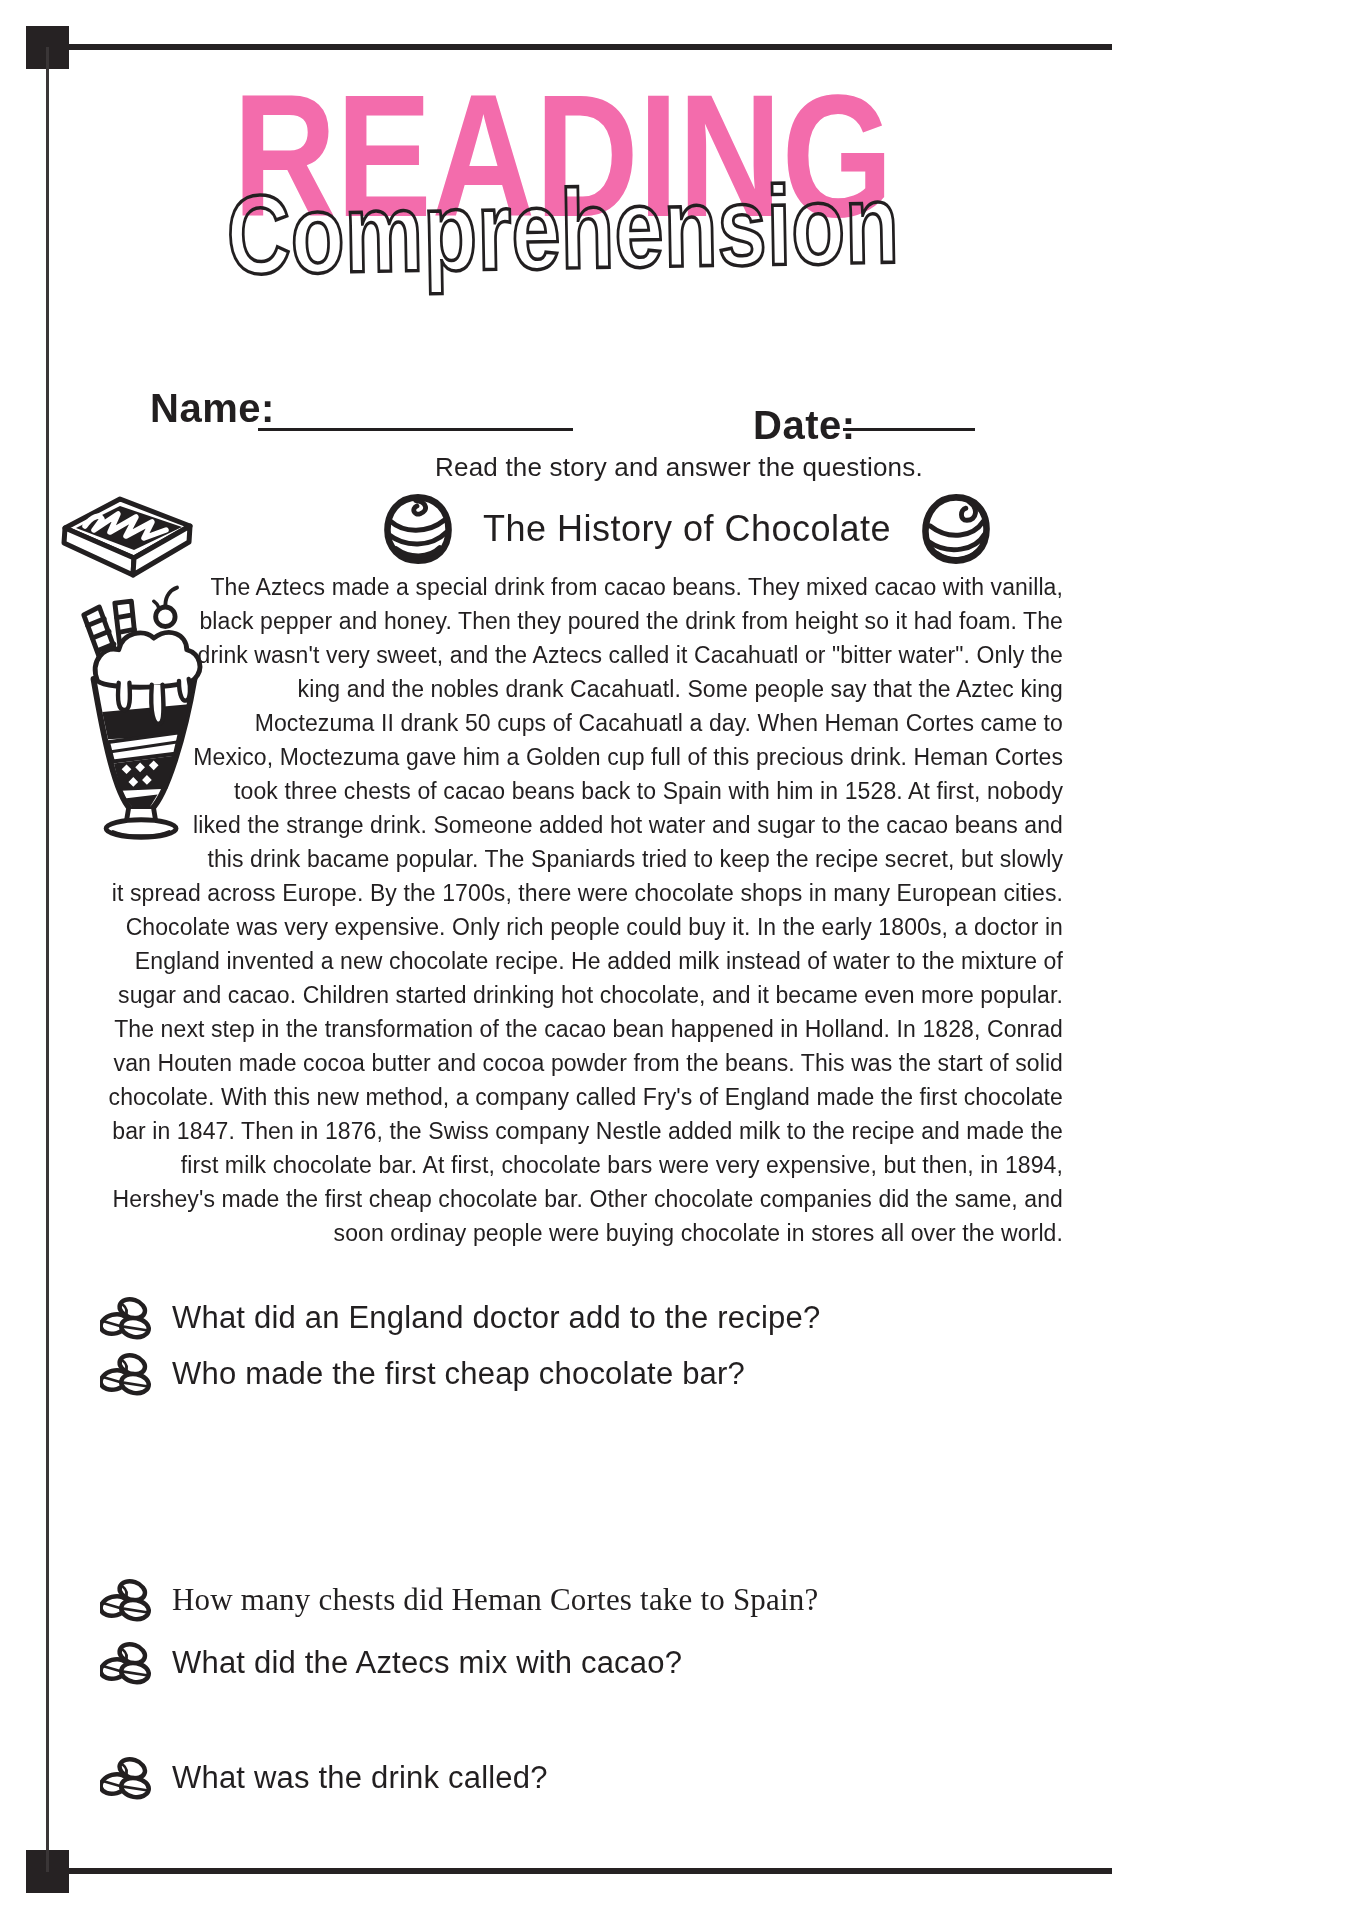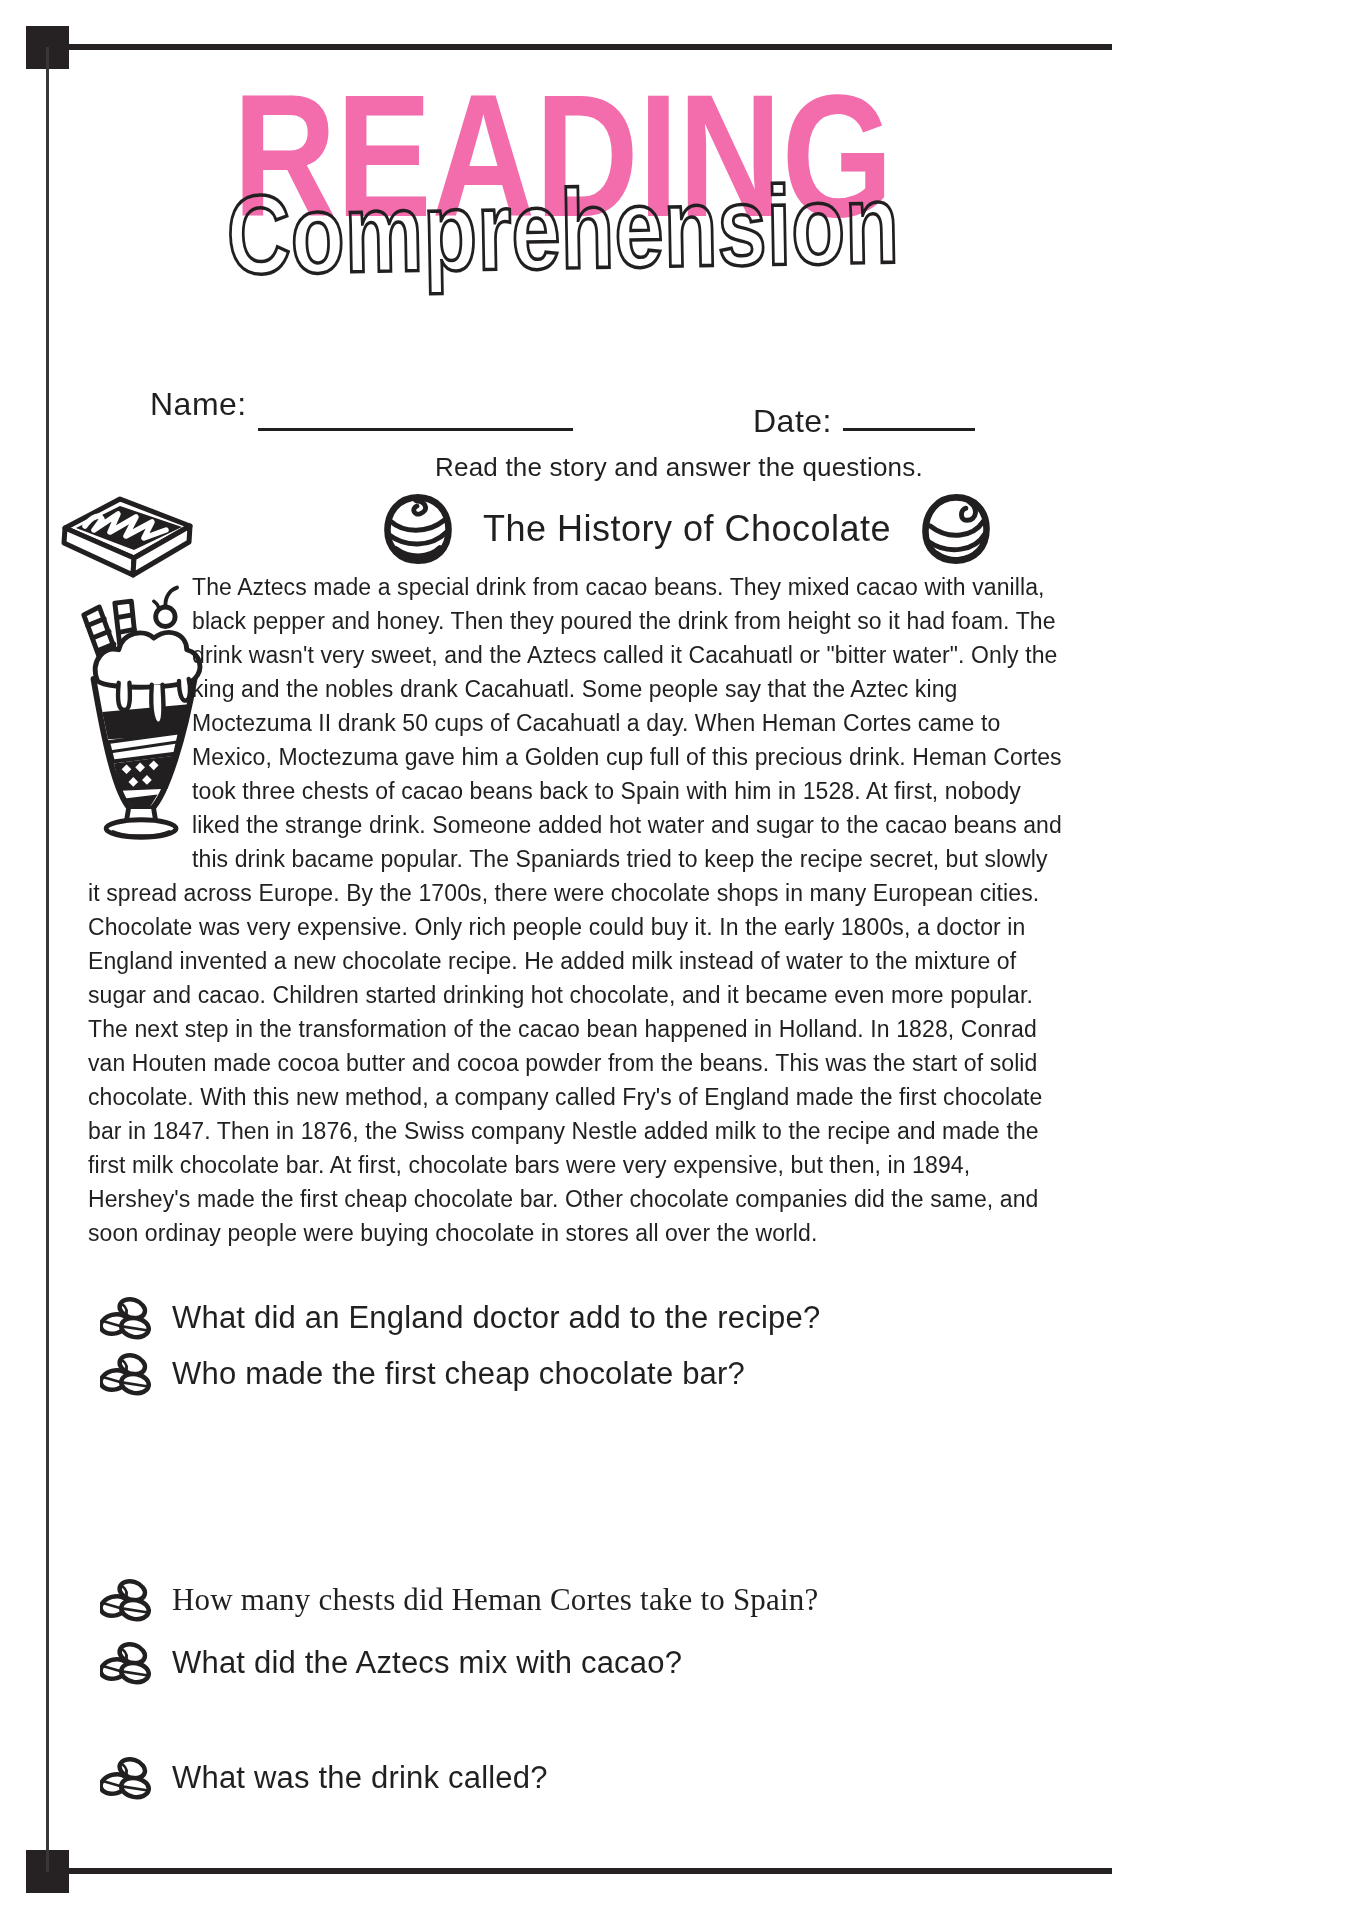--- a/index.html
+++ b/index.html
@@ -14,42 +14,42 @@
   .hbar { position:absolute; left:47px; width:1263px; height:6px; background:#262223; }
   .hbar.top { top:44px; } .hbar.bottom { top:1868px; }
   .vline { position:absolute; top:47px; width:3px; height:1825px; background:#3a3637; }
   .v-left { left:46px; } .v-right { left:1309px; }
 
   
   .title-reading { position:absolute; left:183px; top:78px; width:760px; height:150px; }
   .title-comprehension { position:absolute; left:183px; top:172px; width:760px; height:128px; transform:rotate(-1deg); }
 
   
-  .label { position:absolute; font-size:32px; font-weight:400; letter-spacing:0.5px; }
+  .label { position:absolute; font-size:40px; font-weight:700; letter-spacing:0.5px; }
   .name-label { left:150px; top:386px; }
   .date-label { left:753px; top:403px; }
   .write-line { position:absolute; height:3px; background:#221f20; }
   .name-line { left:258px; top:428px; width:315px; }
   .date-line { left:843px; top:428px; width:132px; }
 
   
   .instruction { position:absolute; left:0; top:452px; width:1358px; text-align:center;
                  font-size:26px; font-weight:400; letter-spacing:0.2px; }
   .story-title-row { position:absolute; left:0; top:490px; width:1358px; height:78px;
                      display:flex; justify-content:center; align-items:center; gap:30px;padding-left:8px; }
   .story-title { font-size:36px; font-weight:400; letter-spacing:0.5px; }
   .truffle { width:70px; height:72px; flex:0 0 auto; }
 
   
   .bar-illust { position:absolute; left:52px; top:486px; width:150px; height:100px; }
   .shake-illust { position:absolute; left:76px; top:576px; width:136px; height:268px; }
 
   
   .story { position:absolute; left:88px; top:570px; width:975px;
-           font-size:23px; line-height:34px; letter-spacing:0.1px; text-align:left; }
+           font-size:23px; line-height:34px; letter-spacing:0.1px; text-align:right; }
   .story-float { float:left; width:104px; height:274px; }
 
   
   .q-row { position:absolute; left:100px; width:1100px; display:flex; align-items:flex-start; gap:20px;text-align:right; }
   .q1 { top:1294px; } .q2 { top:1350px;gap:20px; } .q3 { top:1576px;font-family:Liberation Serif, serif; } .q4 { top:1639px; } .q5 { top:1754px; }
   .q-icon { width:52px; height:47px; flex:0 0 auto; margin-top:2px; }
   .q-text { font-size:31px; font-weight:400; line-height:47px; letter-spacing:0.2px; }
 </style>
 </head>
 <body>

